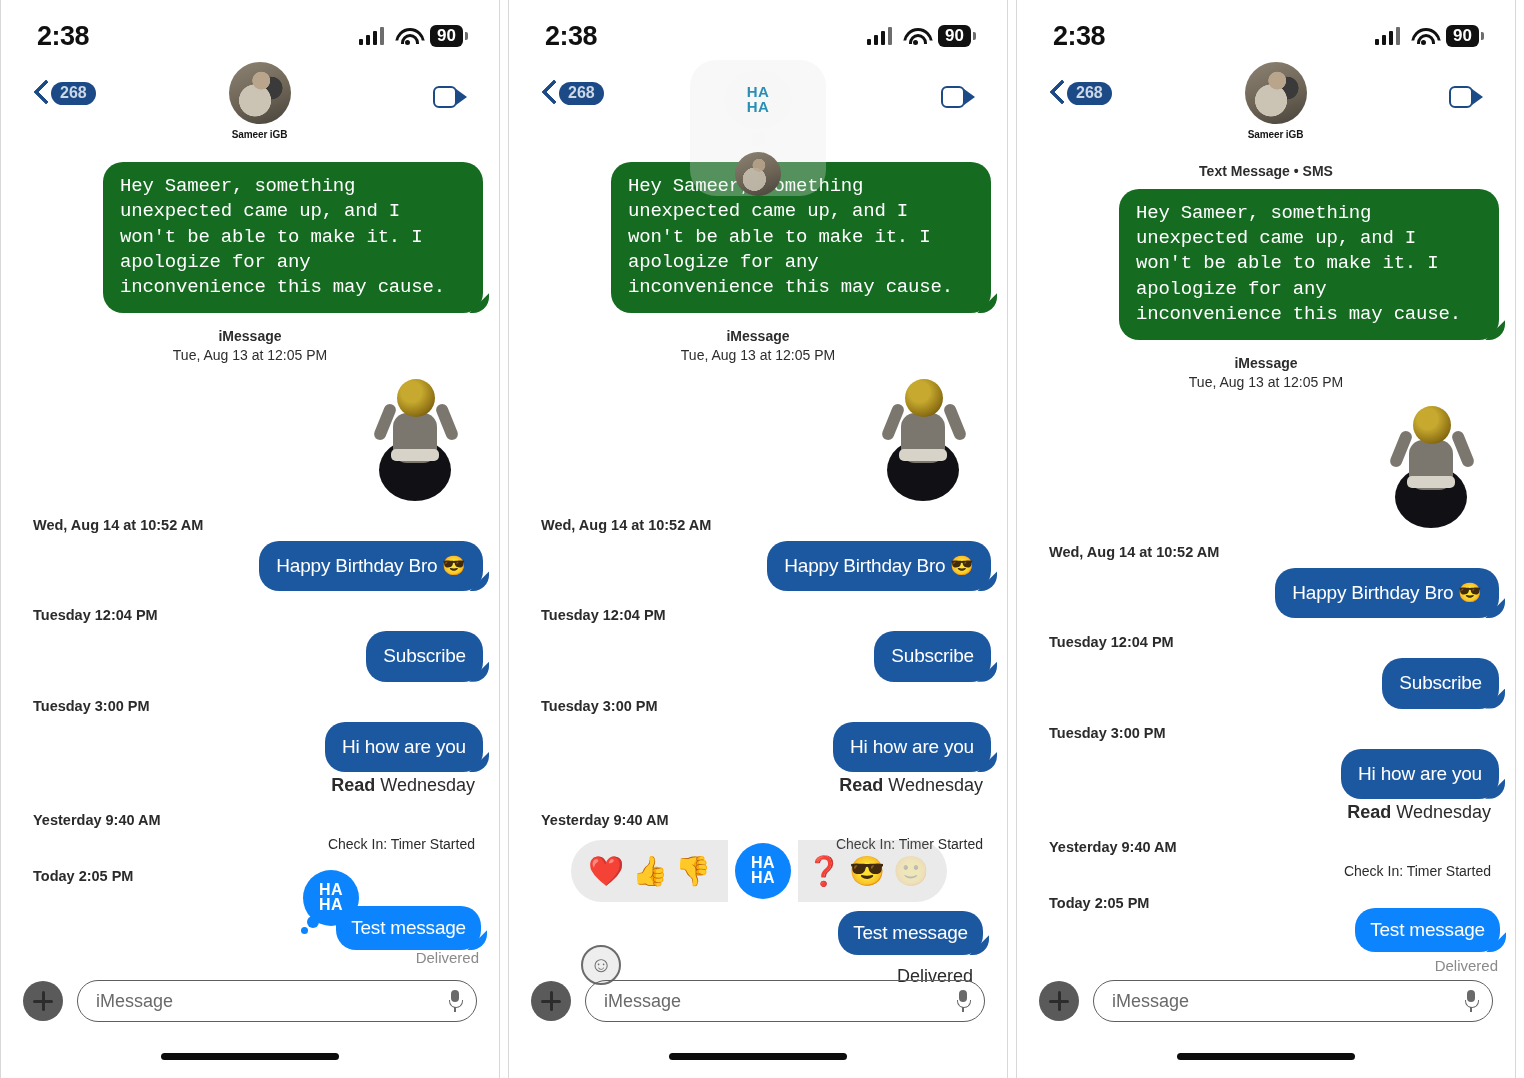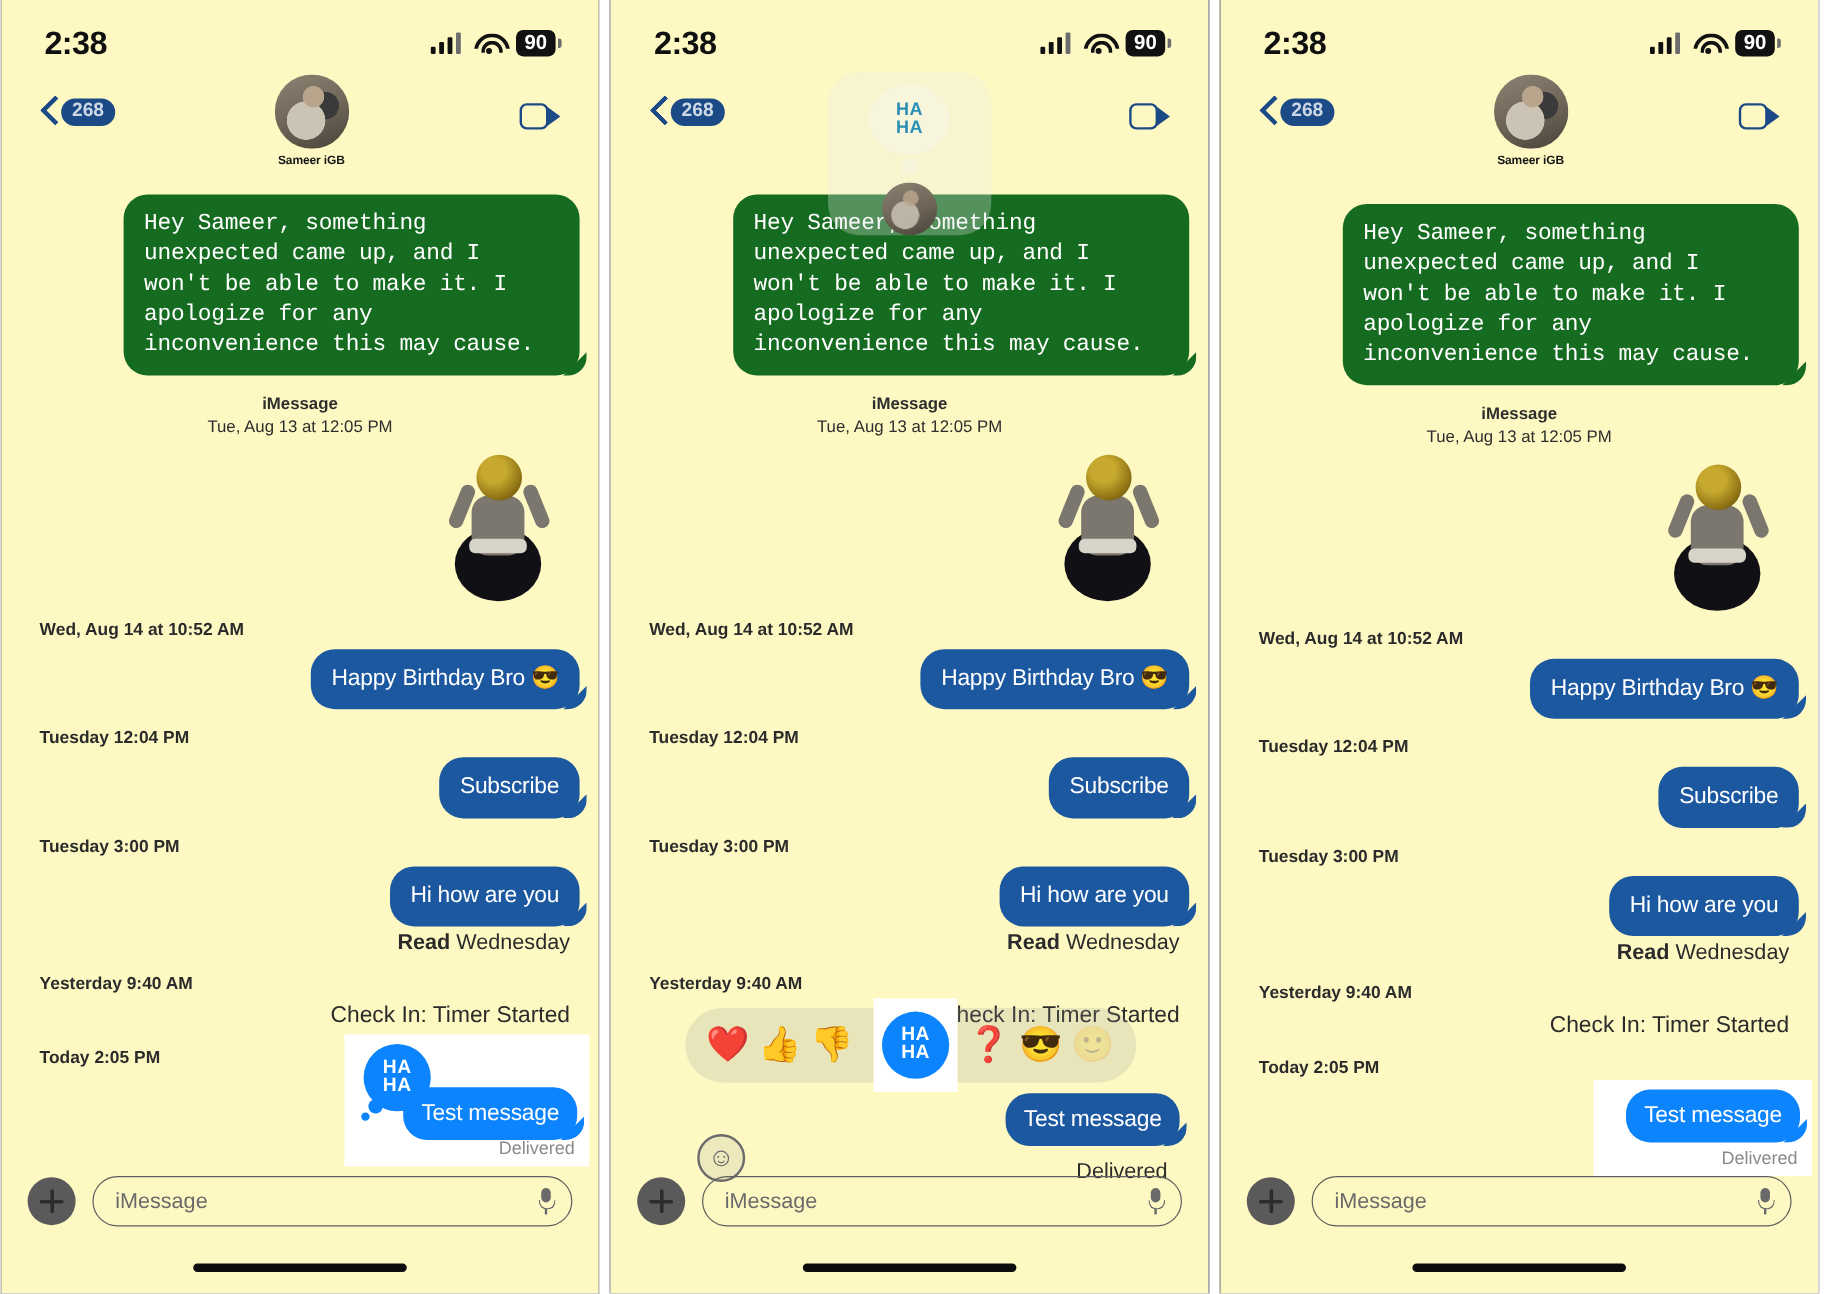--- a/index.html
+++ b/index.html
@@ -23,21 +23,21 @@
     width: 500px; flex: 0 0 500px;
     height: 1078px;
     background: #4a4a4a;
     overflow: hidden;
     border-left: 1px solid #d8d8d8;
     border-right: 1px solid #d8d8d8;
   }
   .panel .screen {
     position: absolute;
     inset: 0;
-    background: #fef9c3;
+    background: #ffffff;
   }
   
 
   
   .statusbar {
     position: absolute; top: 0; left: 0; right: 0;
     height: 58px;
     display: flex; align-items: center; justify-content: space-between;
     padding: 14px 36px 0 36px;
   }
@@ -155,21 +155,21 @@
     line-height: 1.35;
     font-weight: bold;
     margin: 14px 0 8px 0;
   }
   .meta .lt { font-weight: normal; }
   .stamp-left {
     font-size: 14.5px; color: #2b2b2b; font-weight: bold;
     padding-left: 16px; margin: 16px 0 8px 0;
   }
   .stamp-right {
-    font-size: 19px; color: #2b2b2b; font-weight: bold;
+    font-size: 14px; color: #2b2b2b; font-weight: bold;
     text-align: right; padding-right: 8px; margin: 8px 0 4px 0;
   }
   .stamp-right .lt { font-weight: normal; }
 
   .row { display: flex; margin: 0 0 2px 0; }
   .row.out { justify-content: flex-end; }
 
   .bubble {
     position: relative;
     max-width: 380px;
@@ -641,20 +641,21 @@
           <div class="cname">Sameer iGB</div>
         </div>
         <div class="vid">
           <span class="body"></span>
             <span class="lens"></span>
         </div>
       </div>
 
       <div class="thread">
         <div class="meta" style="margin-top:0;">
+          <div>Text Message • SMS</div>
         </div>
         <div class="row out">
           <div class="bubble green tail">Hey Sameer, something unexpected came up, and I won't be able to make it. I apologize for any inconvenience this may cause.</div>
         </div>
         <div class="meta">
           <div>iMessage</div>
           <div class="lt">Tue, Aug 13 at 12:05 PM</div>
         </div>
         <div class="sticker">
           <span class="ball"></span>

